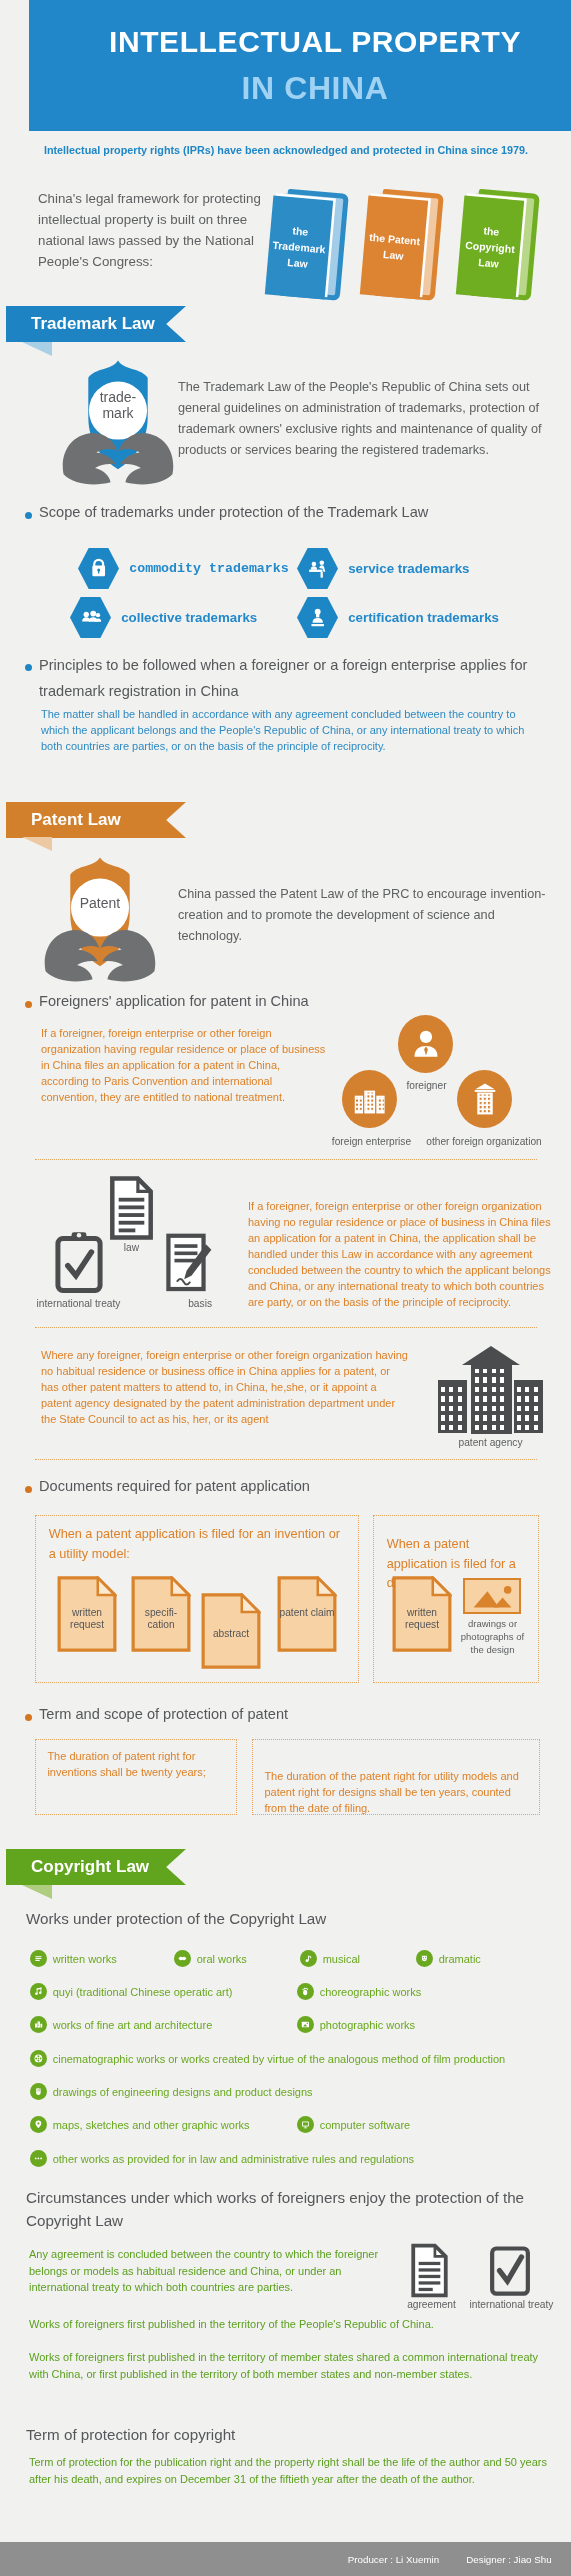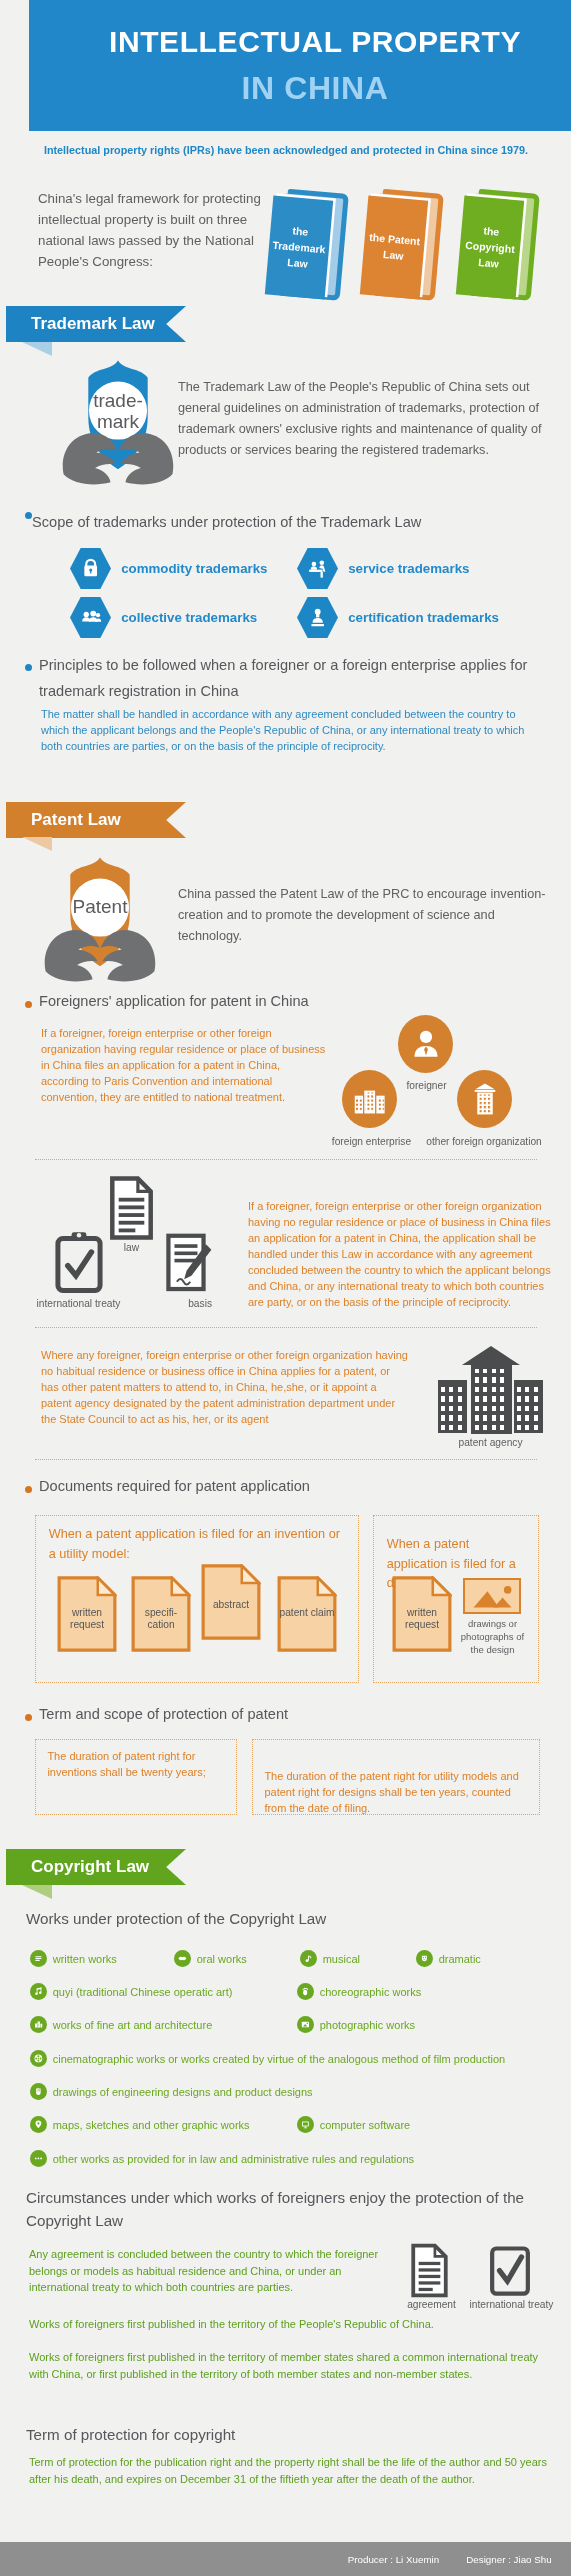--- a/index.html
+++ b/index.html
@@ -27,21 +27,21 @@
           line-height:36px;padding-left:25px;box-sizing:border-box;
           clip-path:polygon(0 0,100% 0,89% 50%,100% 100%,0 100%);}
   .banner-fold{position:absolute;left:22px;width:30px;height:14px;clip-path:polygon(0 0,100% 0,100% 100%);}
   
   .dot{position:absolute;width:7px;height:7px;border-radius:50%;}
   .sec-head{position:absolute;color:#55575a;font-size:14.6px;line-height:1.8;}
   .g-head{position:absolute;color:#55575a;font-size:15.2px;line-height:1.5;}
   
   .lawicon{position:absolute;width:124px;height:135px;}
   .shield-label{position:absolute;left:30.5px;width:63px;text-align:center;color:#595b5e;
-                font-size:19px;line-height:1.12;}
+                font-size:14px;line-height:1.12;}
   .grayp{position:absolute;color:#5e6062;font-size:12.7px;line-height:1.65;}
   
   .tm-item{position:absolute;display:flex;align-items:center;gap:10.2px;}
   .hexicon{width:41px;height:41px;background:#1d86c4;flex:none;display:flex;align-items:center;
            justify-content:center;clip-path:polygon(26% 0,74% 0,100% 50%,74% 100%,26% 100%,0 50%);}
   .tm-label{color:#2289cb;font-size:13.3px;font-weight:bold;}
   .bpara{position:absolute;color:#2e8ac2;font-size:11px;line-height:1.46;}
   .opara{position:absolute;color:#dd8128;font-size:11px;line-height:1.45;}
   .gpara{position:absolute;color:#5ca01f;font-size:11px;line-height:1.5;}
   
@@ -108,23 +108,23 @@
       <path d="M100,12 C90,28 62,24 52,40 L52,104 C52,146 75,172 100,188 C125,172 148,146 148,104 L148,40 C138,24 110,28 100,12 Z" fill="#1d86c4"></path>
       <circle cx="100" cy="93" r="47" fill="#ffffff"></circle>
       <path d="M12,196 C6,166 20,136 52,130 C76,126 92,140 99,158 C87,153 74,155 65,161 C80,163 91,170 96,180 C84,178 72,180 63,186 C77,190 86,198 88,209 C62,216 28,213 12,196 Z" fill="#6f7072"></path>
       <path d="M188,196 C194,166 180,136 148,130 C124,126 108,140 101,158 C113,153 126,155 135,161 C120,163 109,170 104,180 C116,178 128,180 137,186 C123,190 114,198 112,209 C138,216 172,213 188,196 Z" fill="#6f7072"></path>
     </svg>
     <div class="shield-label" style="top:37px;">trade-mark</div>
   </div>
   <div class="grayp" style="left:178px;top:377px;width:381px;">The Trademark Law of the People's Republic of China sets out general guidelines on administration of trademarks, protection of trademark owners' exclusive rights and maintenance of quality of products or services bearing the registered trademarks.</div>
 
   <span class="dot" style="left:25.4px;top:512px;background:#1f86c4;"></span>
-  <div class="sec-head" style="left:32px;top:499px;margin-top:10px;">Scope of trademarks under protection of the Trademark Law</div>
-
-  <div class="tm-item" style="left:70px;top:548px;">
+  <div class="sec-head" style="left:39px;top:499px;">Scope of trademarks under protection of the Trademark Law</div>
+
+  <div class="tm-item" style="left:78px;top:548px;font-family:Liberation Mono, monospace;">
     <span class="hexicon">
       <svg viewBox="0 0 40 40" width="25.4" height="25.4">
           <path d="M13,17 v-4 a7,7 0 0 1 14,0 v4" stroke="#fff" stroke-width="3.4" fill="none"></path>
           <rect x="10" y="15" width="20" height="17" rx="2" fill="#fff"></rect>
           <circle cx="20" cy="22" r="2.4" fill="#1d86c4"></circle>
           <rect x="19" y="23" width="2" height="4.5" fill="#1d86c4"></rect>
         </svg>
     </span>
     <span class="tm-label">commodity trademarks</span>
   </div>
@@ -295,21 +295,21 @@
         </svg>
       <div class="odoc-label">written request</div>
     </div>
     <div class="odoc" style="left:95px;top:60px;">
       <svg viewBox="0 0 94 120" width="60" height="76">
           <path d="M3,3 H64 L91,30 V117 H3 Z" fill="#f7d2a4" stroke="#d9832d" stroke-width="5"></path>
           <path d="M64,3 L64,30 L91,30 Z" fill="#fbe9d2" stroke="#d9832d" stroke-width="4"></path>
         </svg>
       <div class="odoc-label">specifi-cation</div>
     </div>
-    <div class="odoc" style="left:165px;top:48px;">
+    <div class="odoc" style="left:165px;top:77px;">
       <svg viewBox="0 0 94 120" width="60" height="76">
           <path d="M3,3 H64 L91,30 V117 H3 Z" fill="#f7d2a4" stroke="#d9832d" stroke-width="5"></path>
           <path d="M64,3 L64,30 L91,30 Z" fill="#fbe9d2" stroke="#d9832d" stroke-width="4"></path>
         </svg>
       <div class="odoc-label" style="top:35px;">abstract</div>
     </div>
     <div class="odoc" style="left:241px;top:60px;">
       <svg viewBox="0 0 94 120" width="60" height="76">
           <path d="M3,3 H64 L91,30 V117 H3 Z" fill="#f7d2a4" stroke="#d9832d" stroke-width="5"></path>
           <path d="M64,3 L64,30 L91,30 Z" fill="#fbe9d2" stroke="#d9832d" stroke-width="4"></path>

